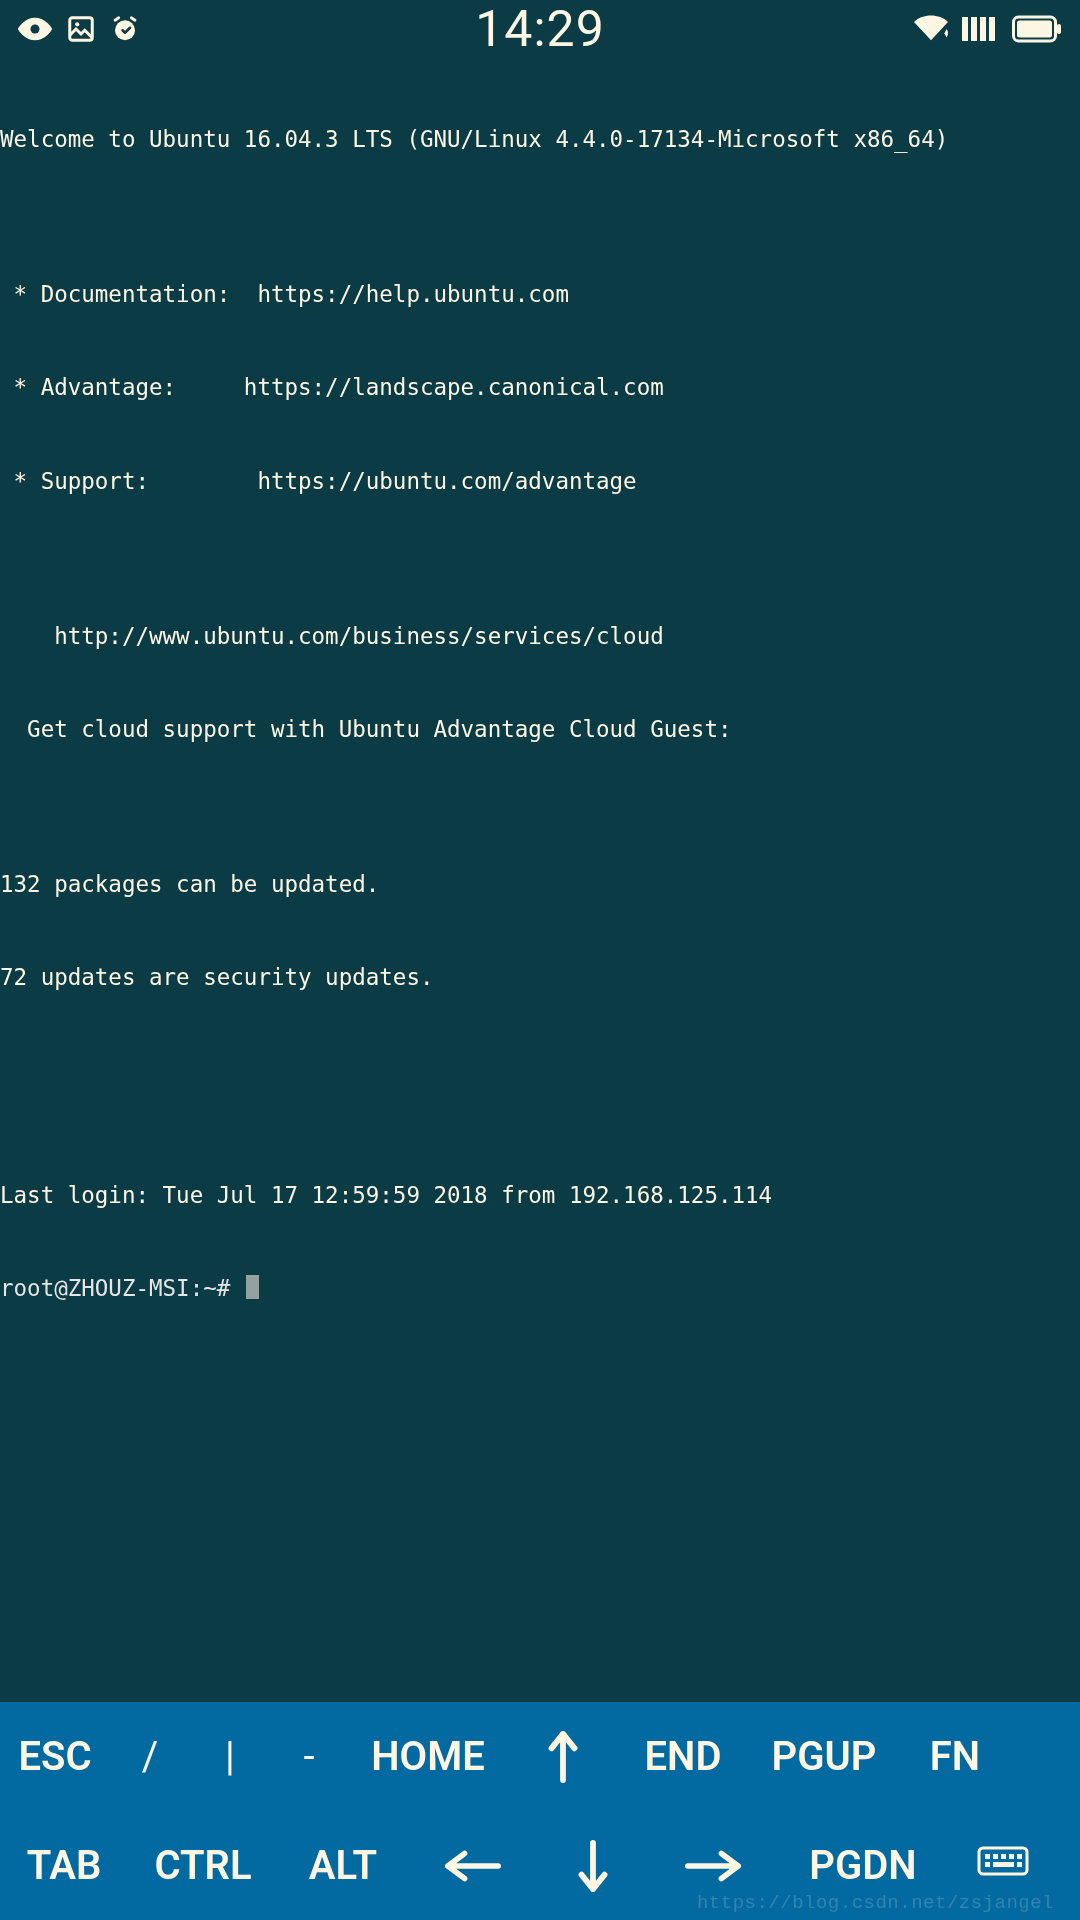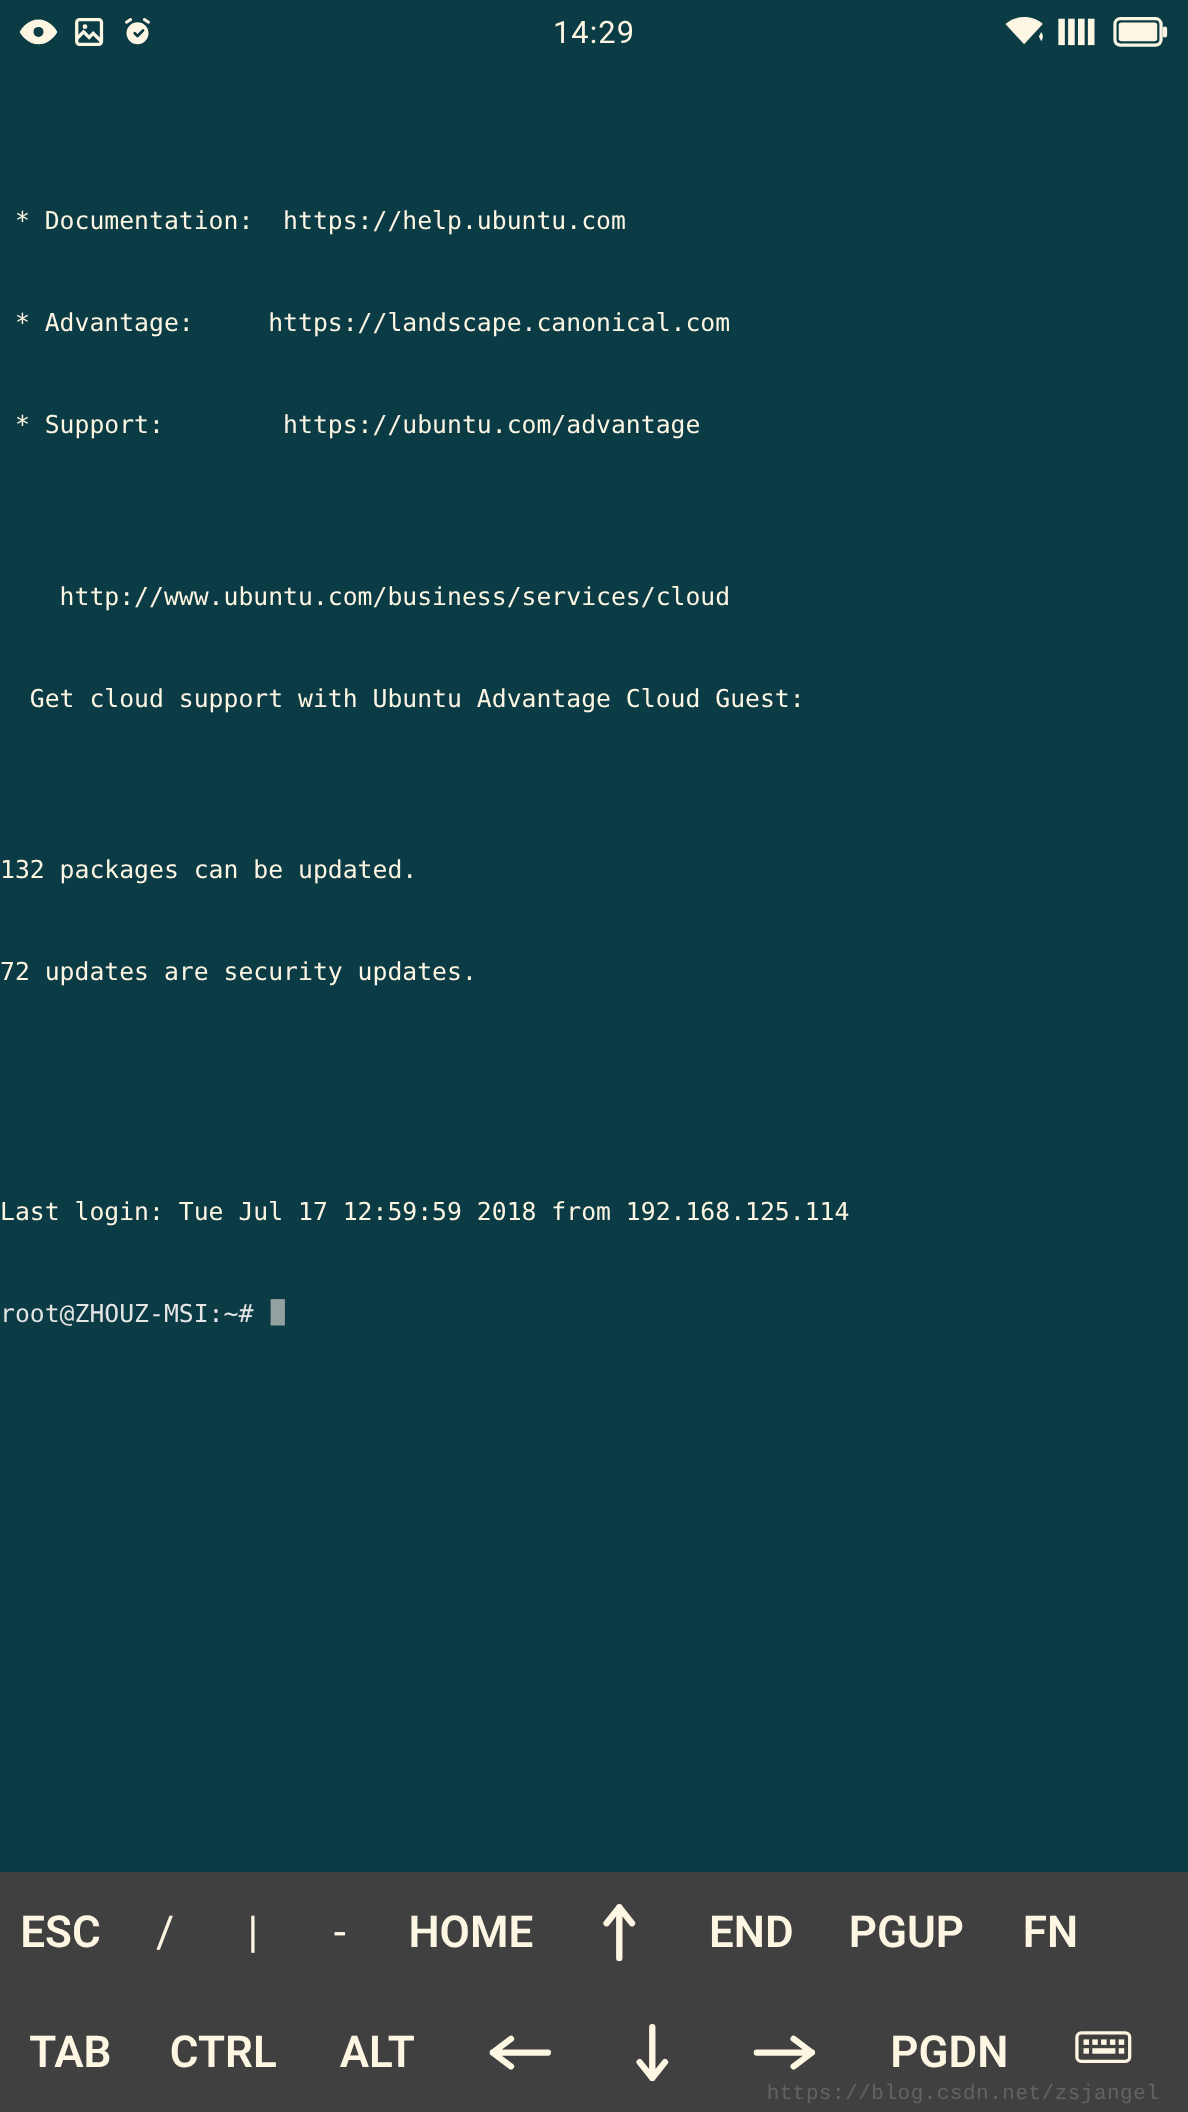--- a/index.html
+++ b/index.html
@@ -27,21 +27,21 @@
       padding: 0 18px;
       color: #fdf6e3;
       font-size: 34px;
       font-family: -apple-system, Roboto, Arial, sans-serif;
     }
     .status-left, .status-right { display: flex; align-items: center; gap: 14px; }
     .status-center {
       position: absolute;
       left: 50%;
       transform: translateX(-50%);
-      font-size: 28px;
+      font-size: 50px;
       font-weight: 400;
       letter-spacing: 1px;
     }
     .ic { display: inline-flex; align-items: center; justify-content: center; }
     .ic svg { display: block; }
     
     .terminal {
       flex: 1 1 auto;
       padding: 4px 0 0 0;
       font-size: 22.5px;
@@ -54,21 +54,21 @@
     .cursor {
       display: inline-block;
       width: 13px;
       height: 24px;
       background: #93a1a1;
       vertical-align: -3px;
       margin-left: 2px;
     }
     
     .key-bar {
-      background: #404040;
+      background: #0369a1;
       height: 218px;
       display: flex;
       flex-direction: column;
     }
     .key-row {
       flex: 1 1 50%;
       display: flex;
       align-items: center;
     }
     .key {
@@ -144,20 +144,21 @@
         <svg width="50" height="28" viewBox="0 0 50 28">
           <rect x="1.5" y="2" width="42" height="24" rx="5" stroke="#fdf6e3" stroke-width="3" fill="none"></rect>
           <rect x="5" y="5.5" width="35" height="17" rx="2.5" fill="#fdf6e3"></rect>
           <rect x="45" y="9" width="4" height="10" rx="2" fill="#fdf6e3"></rect>
         </svg>
       </span>
     </div>
   </div>
 
   <div class="terminal">
+    <div class="line">Welcome to Ubuntu 16.04.3 LTS (GNU/Linux 4.4.0-17134-Microsoft x86_64)</div>
     <div class="line"></div>
     <div class="line"> * Documentation:  https://help.ubuntu.com</div>
     <div class="line"> * Advantage:     https://landscape.canonical.com</div>
     <div class="line"> * Support:        https://ubuntu.com/advantage</div>
     <div class="line"></div>
     <div class="line">    http://www.ubuntu.com/business/services/cloud</div>
     <div class="line">  Get cloud support with Ubuntu Advantage Cloud Guest:</div>
     <div class="line"></div>
     <div class="line">132 packages can be updated.</div>
     <div class="line">72 updates are security updates.</div>

